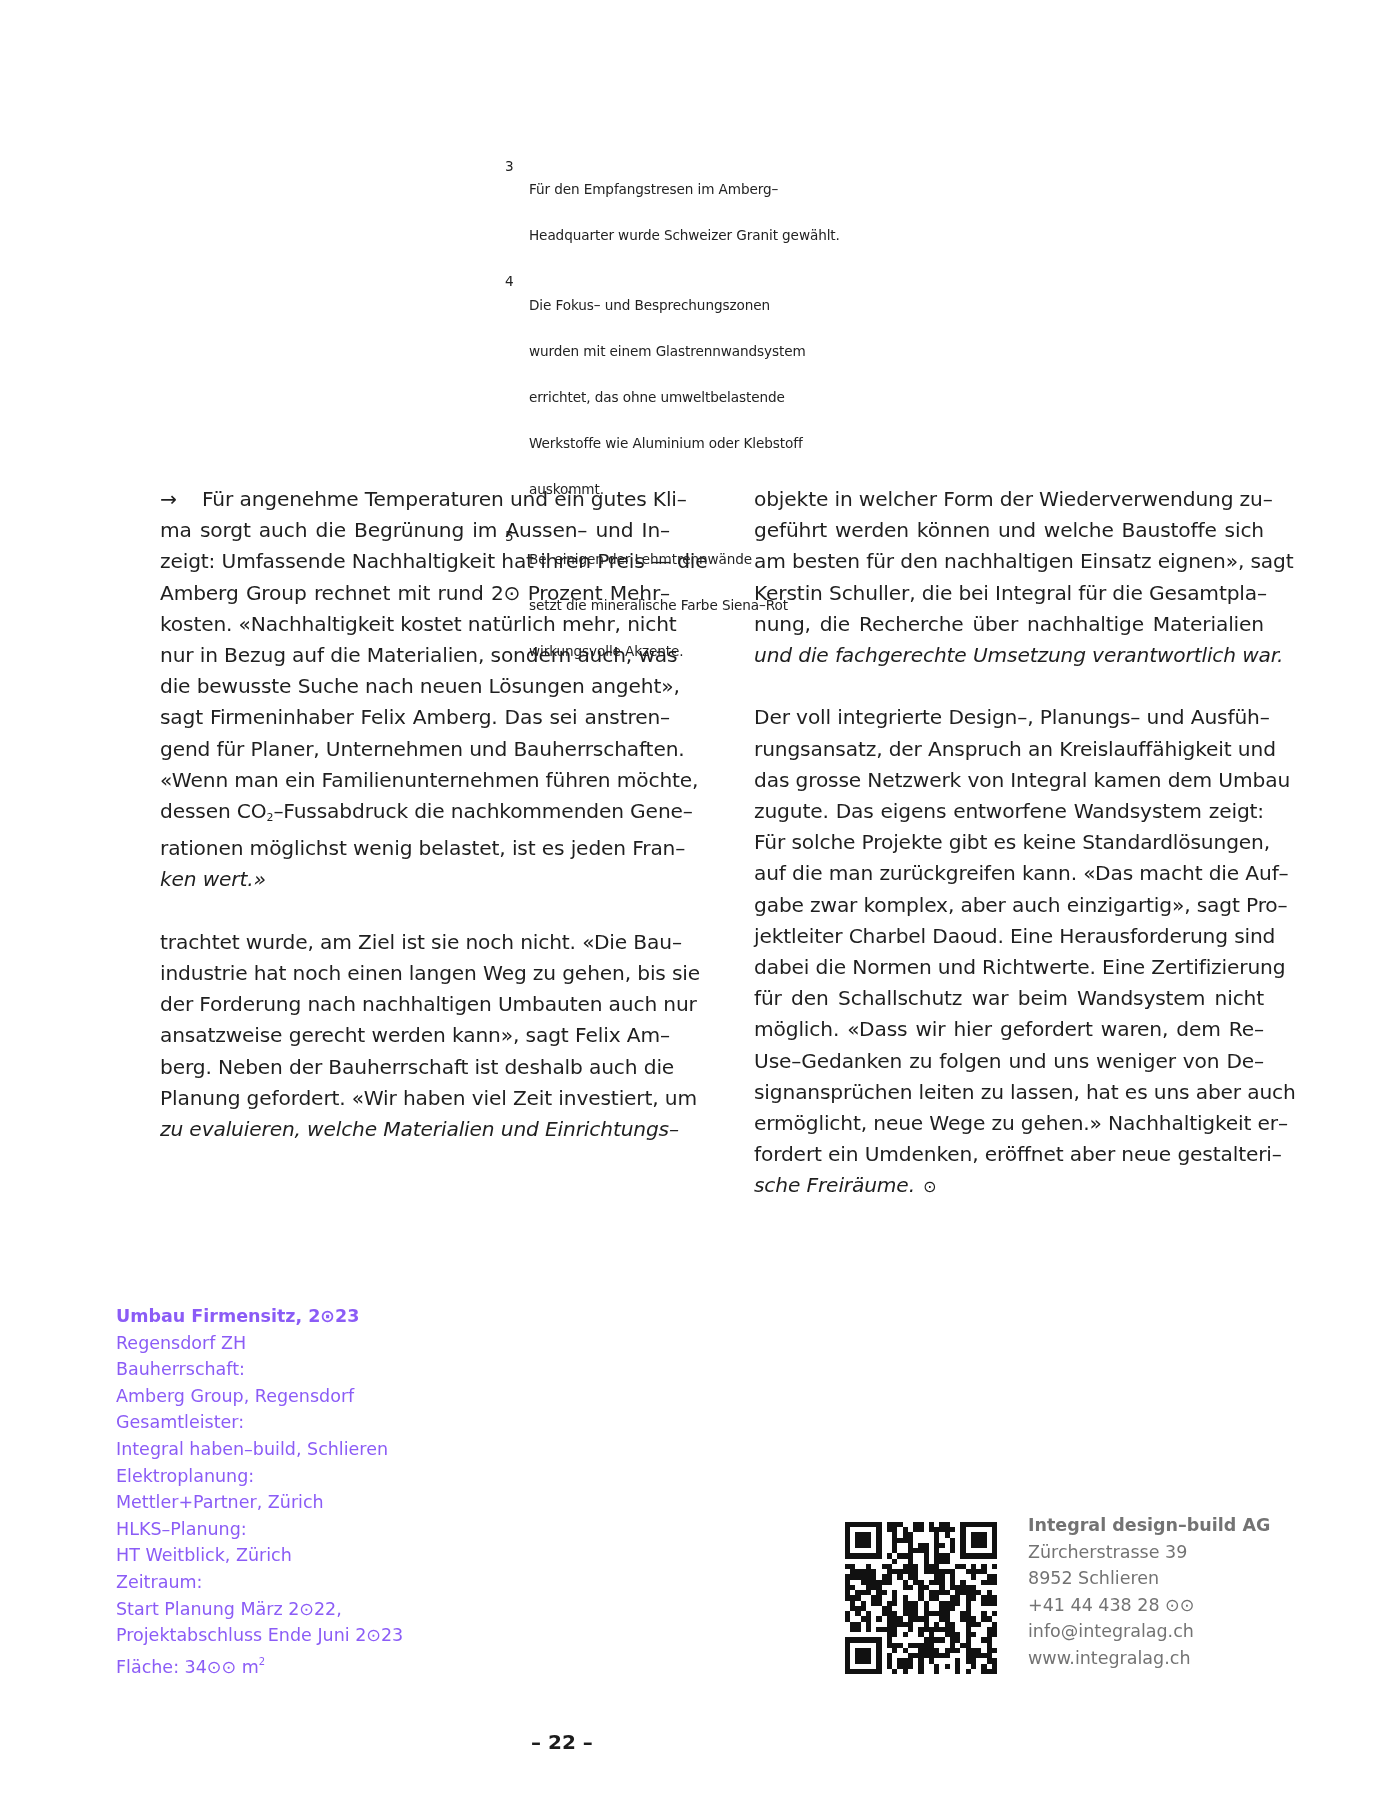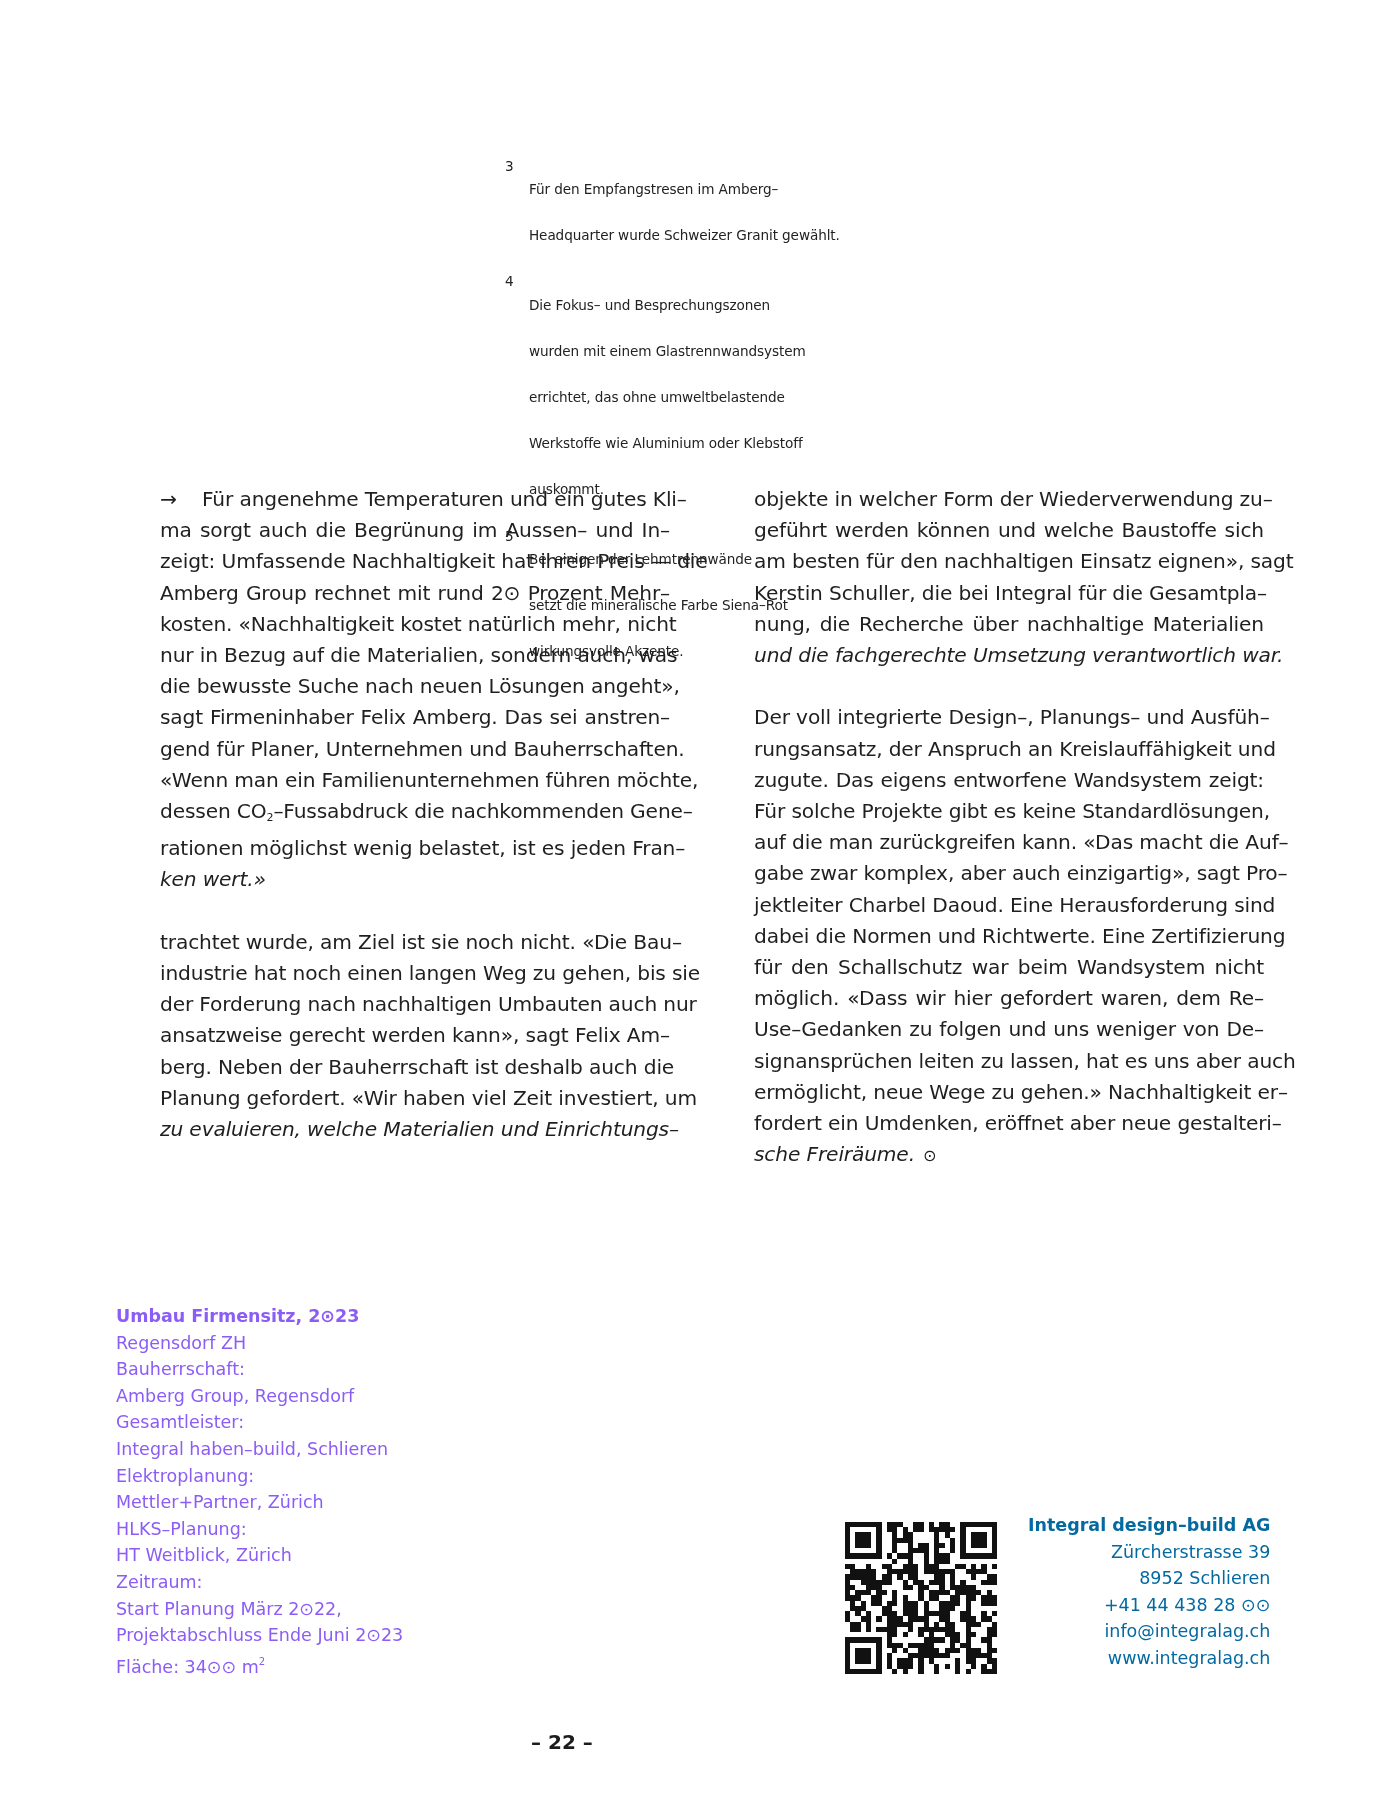--- a/index.html
+++ b/index.html
@@ -16,21 +16,21 @@
   .col-left { left: 116px; }
   .col-right { left: 710px; }
   .line { display: block; text-align: justify; text-align-last: justify; white-space: nowrap; margin-left: 44px; }
   .line.last { text-align-last: left; font-style: italic; }
   .arrow { display: inline-block; width: 42px; }
   .end-mark { margin-left: 8px; font-size: 16px; }
   .info { position: absolute; left: 116px; top: 1303px; font-size: 17.5px; line-height: 26.6px; color: #8b5cf6; }
   .info .title { font-weight: bold; }
   .info div { white-space: nowrap; }
   .qr { position: absolute; left: 845px; top: 1522px; width: 152px; height: 152px; }
-  .contact { position: absolute; left: 1028px; top: 1512px; font-size: 17.5px; line-height: 26.6px; color: #0369a1; text-align: right; }
+  .contact { position: absolute; left: 1028px; top: 1512px; font-size: 17.5px; line-height: 26.6px; color: #737373; }
   .contact .company { font-weight: bold; }
   .page-num { position: absolute; left: 0; width: 1124px; top: 1730px; text-align: center;
               font-size: 20px; font-weight: bold; color: #1c1c1c; }
   sub { font-size: 11px; vertical-align: -3px; }
   sup { font-size: 10px; vertical-align: 8px; }
 </style>
 </head>
 <body>
 
 <div class="captions">
@@ -92,20 +92,21 @@
       <span class="line">objekte in welcher Form der Wiederverwendung zu–</span>
       <span class="line">geführt werden können und welche Baustoffe sich</span>
       <span class="line">am besten für den nachhaltigen Einsatz eignen», sagt</span>
       <span class="line">Kerstin Schuller, die bei Integral für die Gesamtpla–</span>
       <span class="line">nung, die Recherche über nachhaltige Materialien</span>
       <span class="line last">und die fachgerechte Umsetzung verantwortlich war.</span>
     </p>
     <p>
       <span class="line">Der voll integrierte Design–, Planungs– und Ausfüh–</span>
       <span class="line">rungsansatz, der Anspruch an Kreislauffähigkeit und</span>
+      <span class="line">das grosse Netzwerk von Integral kamen dem Umbau</span>
       <span class="line">zugute. Das eigens entworfene Wandsystem zeigt:</span>
       <span class="line">Für solche Projekte gibt es keine Standardlösungen,</span>
       <span class="line">auf die man zurückgreifen kann. «Das macht die Auf–</span>
       <span class="line">gabe zwar komplex, aber auch einzigartig», sagt Pro–</span>
       <span class="line">jektleiter Charbel Daoud. Eine Herausforderung sind</span>
       <span class="line">dabei die Normen und Richtwerte. Eine Zertifizierung</span>
       <span class="line">für den Schallschutz war beim Wandsystem nicht</span>
       <span class="line">möglich. «Dass wir hier gefordert waren, dem Re–</span>
       <span class="line">Use–Gedanken zu folgen und uns weniger von De–</span>
       <span class="line">signansprüchen leiten zu lassen, hat es uns aber auch</span>

